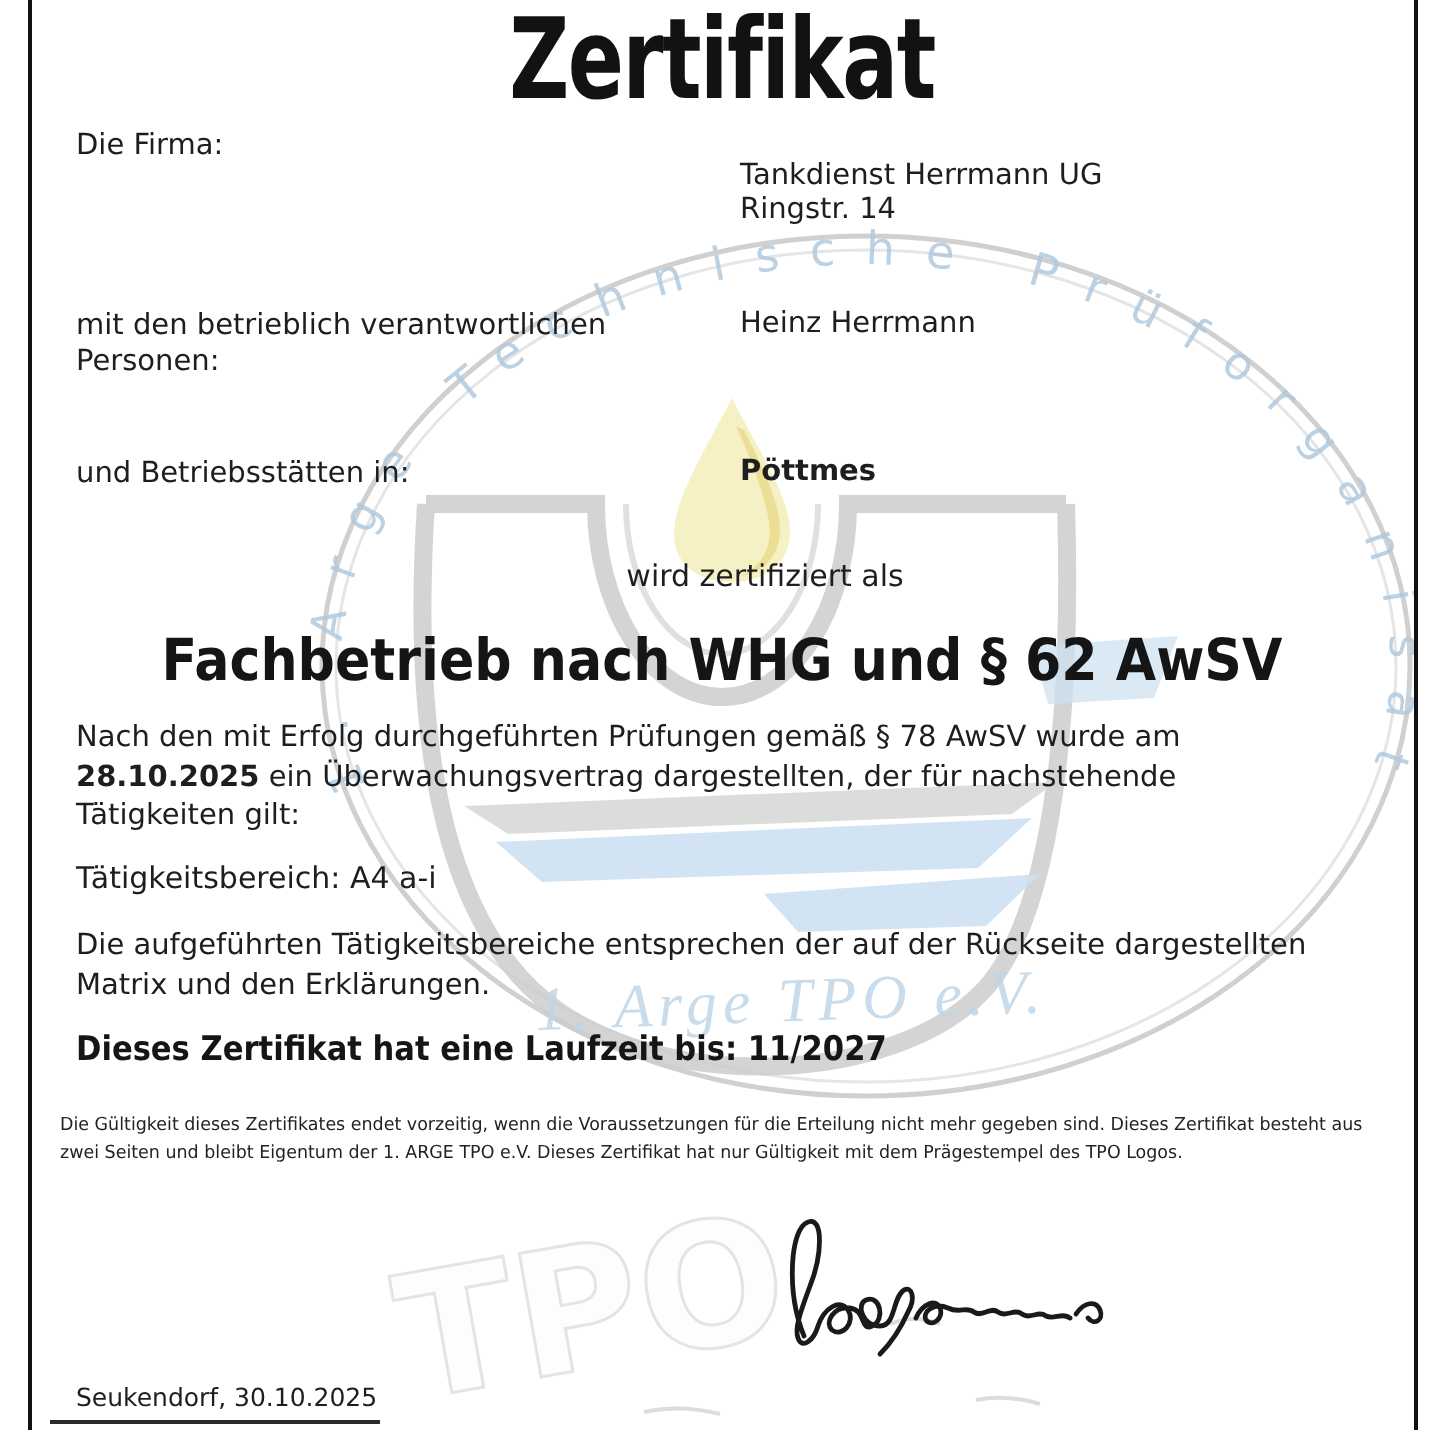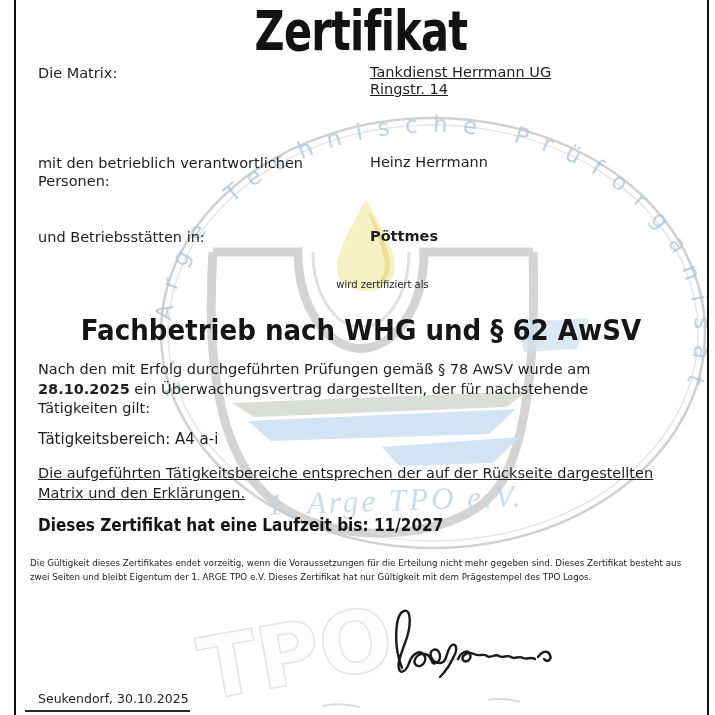--- a/index.html
+++ b/index.html
@@ -14,29 +14,29 @@
 
   #title{
     position:absolute;top:-2px;left:15px;right:8px;text-align:center;
     font-size:56px;font-weight:bold;letter-spacing:-1px;color:#121212;
     transform:scaleX(.74);transform-origin:center;white-space:nowrap;
   }
 
   .label-col{position:absolute;left:38px;font-size:14.5px;line-height:18px;color:#1e1e1e;}
   .value-col{position:absolute;left:370px;font-size:14.5px;line-height:17px;color:#1e1e1e;}
 
-  #cert-intro{position:absolute;top:279px;left:15px;right:8px;text-align:center;font-size:10px;margin-left:43px;}
+  #cert-intro{position:absolute;top:279px;left:15px;right:8px;text-align:center;font-size:15px;margin-left:43px;}
   #main-heading{
     position:absolute;top:313px;left:15px;right:8px;text-align:center;
     font-size:29px;font-weight:bold;color:#151515;white-space:nowrap;
     transform:scaleX(.9);transform-origin:center;
   }
   #paragraph{position:absolute;left:38px;top:360px;font-size:14.5px;line-height:19.5px;white-space:nowrap;}
   #scope-line{position:absolute;left:38px;top:430px;font-size:15px;font-weight:normal;white-space:nowrap;}
-  #matrix-line{position:absolute;left:38px;top:463px;font-size:14.5px;line-height:20px;white-space:nowrap;text-decoration:underline;}
+  #matrix-line{position:absolute;left:38px;top:463px;font-size:14.5px;line-height:20px;white-space:nowrap;}
   #validity-line{
     position:absolute;left:38px;top:515px;font-size:17px;font-weight:bold;white-space:nowrap;
     transform:scaleX(.9);transform-origin:left center;color:#151515;
   }
   #fine-print{
     position:absolute;left:30px;top:556px;font-size:9px;line-height:14px;color:#222;
     white-space:nowrap;transform:scaleX(.97);transform-origin:left center;
   }
   #place-date{position:absolute;left:38px;top:691px;font-size:12.5px;color:#1e1e1e;}
   #bottom-line{position:absolute;left:25px;top:710px;width:165px;height:2px;background:#2a2a2a;}
@@ -87,22 +87,22 @@
         <path d="M 488,700 q 16,-3 32,2" fill="none"></path>
       </g>
     </g>
   </svg>
 
   <div id="border-left" class="border-v"></div>
   <div id="border-right" class="border-v"></div>
 
   <div id="title">Zertifikat</div>
 
-  <div class="label-col" style="top:64px;">Die Matrix:</div>
-  <div class="value-col" style="top:64px;text-decoration:underline;">
+  <div class="label-col" style="top:64px;">Die Firma:</div>
+  <div class="value-col" style="top:80px;">
     <div>Tankdienst Herrmann UG</div>
     <div>Ringstr. 14</div>
   </div>
 
   <div class="label-col" style="top:154px;">
     <div>mit den betrieblich verantwortlichen</div>
     <div>Personen:</div>
   </div>
   <div class="value-col" style="top:154px;">Heinz Herrmann</div>
 

